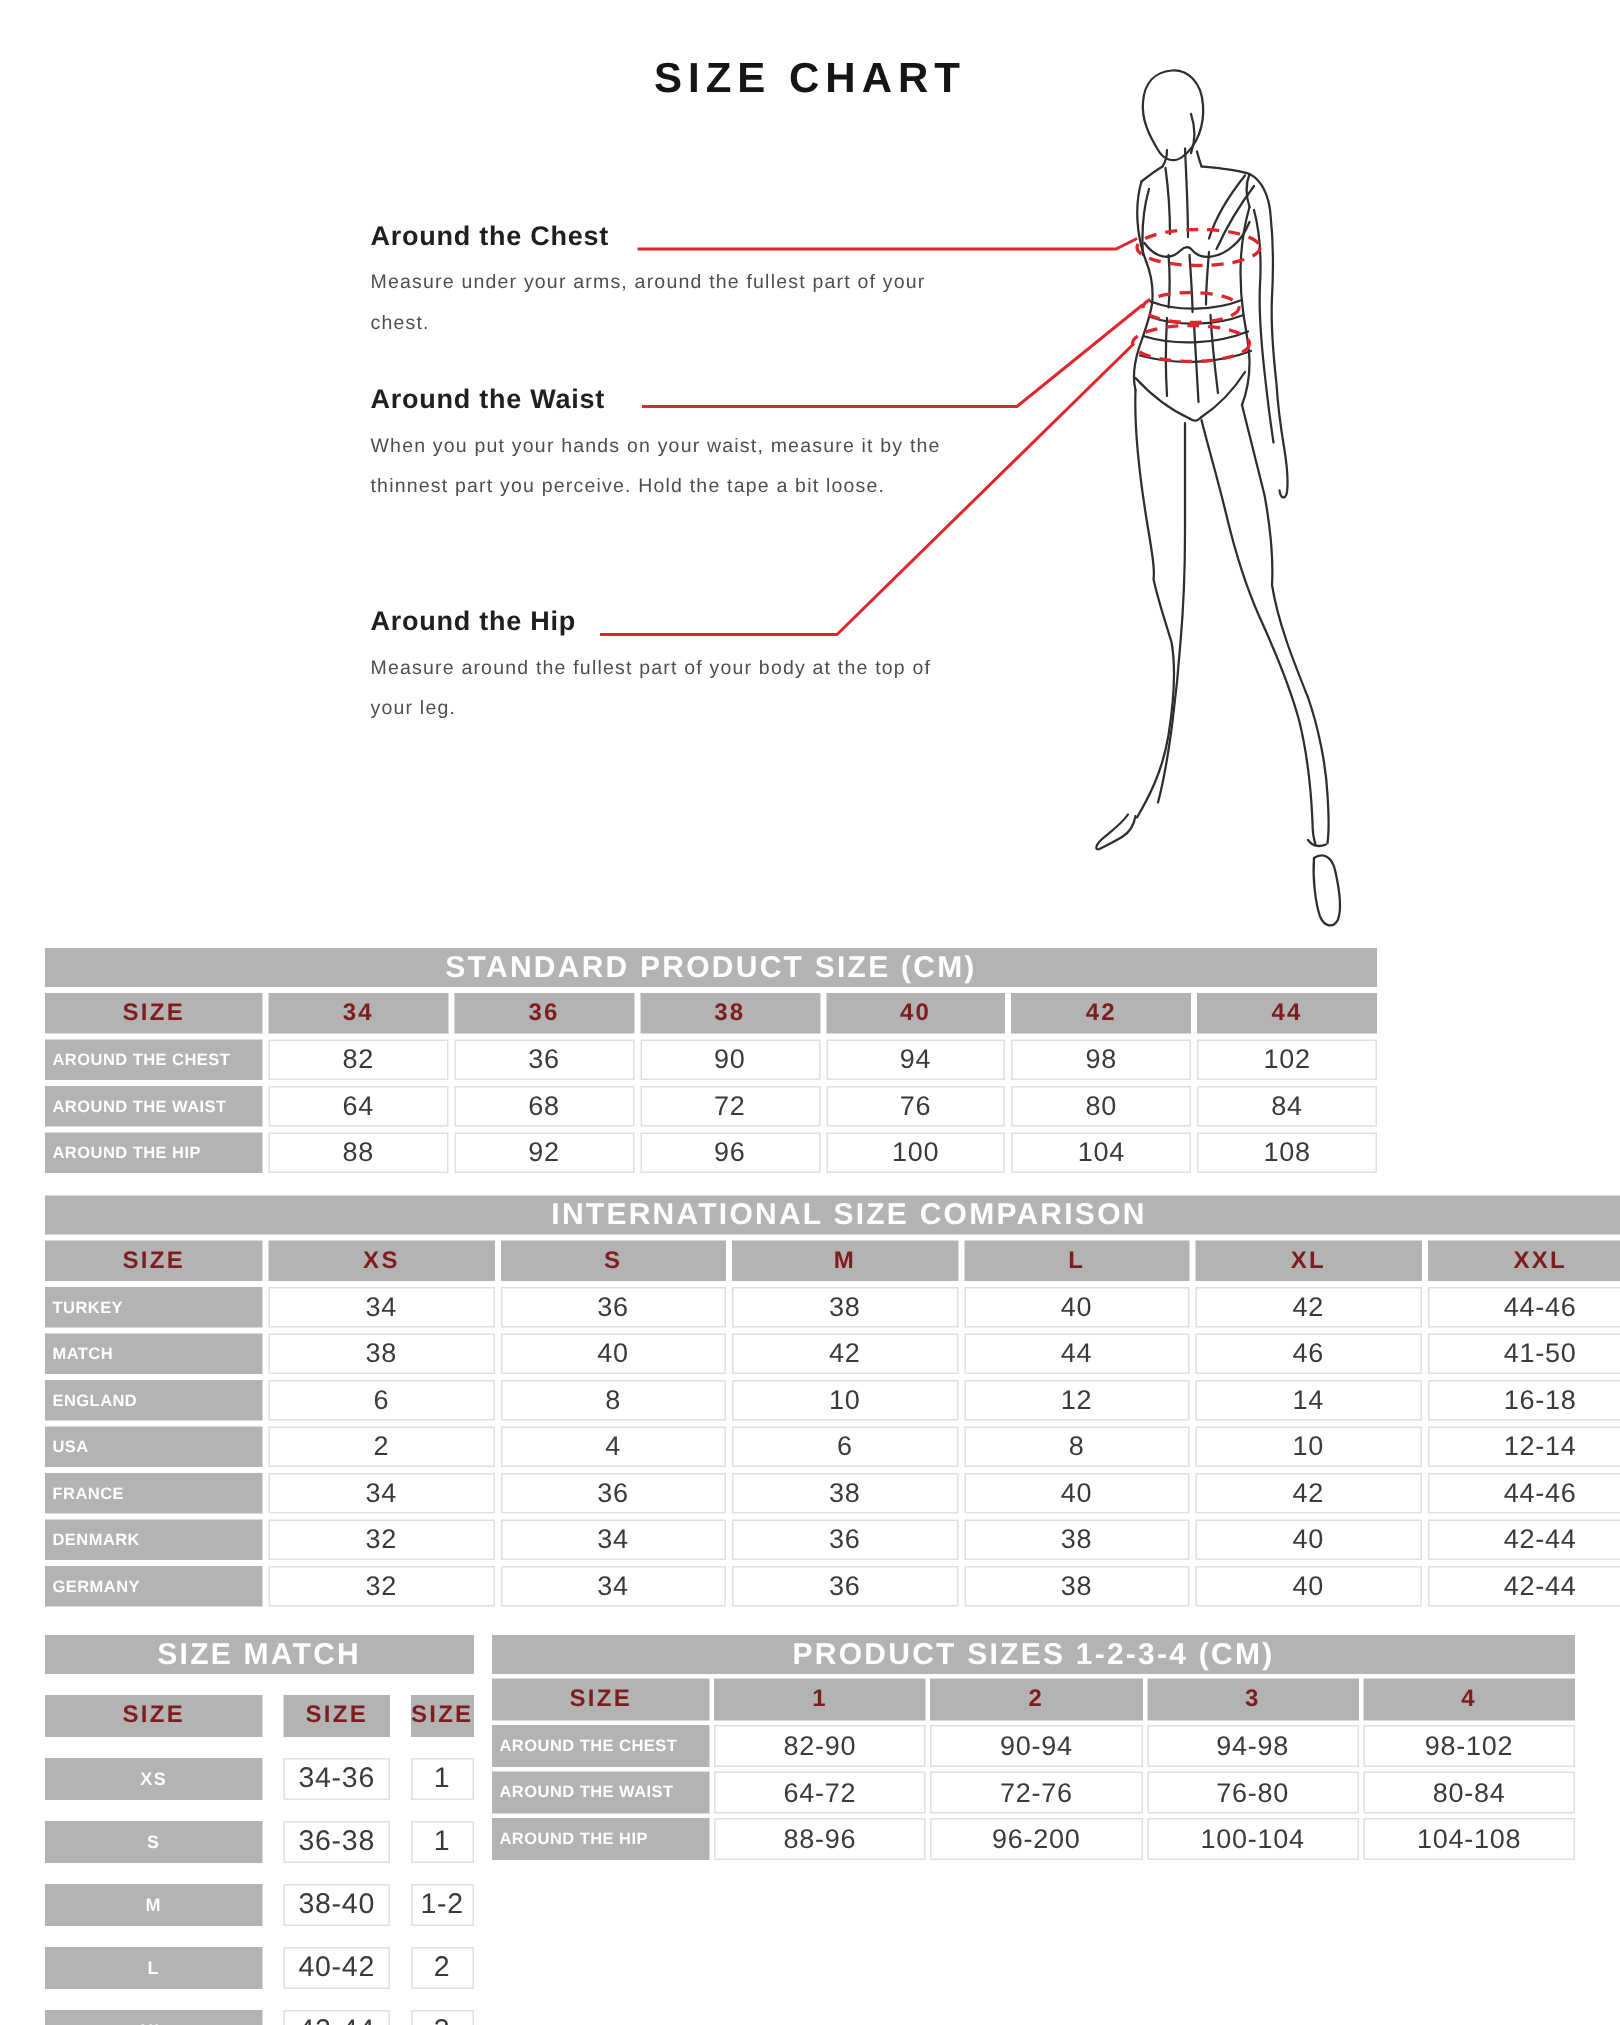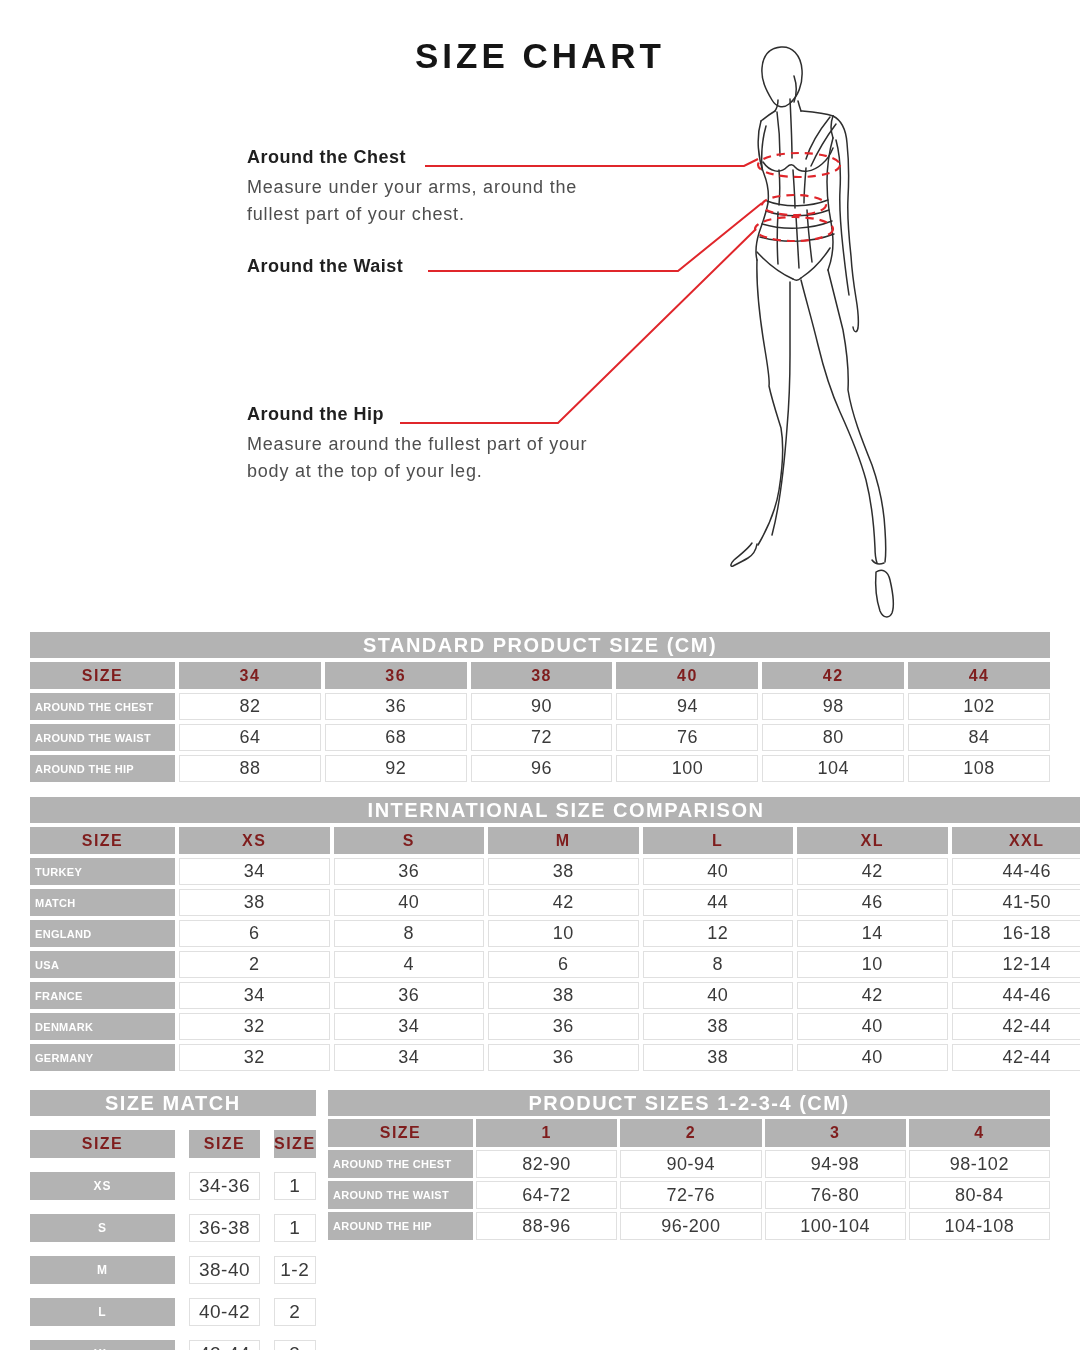--- a/index.html
+++ b/index.html
@@ -11,38 +11,38 @@
     --body-text:#4e4e4e;
   }
   *{box-sizing:border-box;}
   html,body{margin:0;padding:0;background:#fff;}
   .page{
     position:relative;width:1080px;height:1350px;background:#fff;overflow:hidden;
     font-family:"Liberation Sans",sans-serif;
   }
   .title{
     position:absolute;top:36px;left:0;width:1080px;margin:0;text-align:center;
-    font-size:35px;font-weight:bold;letter-spacing:4px;color:#151515;
+    font-size:28px;font-weight:bold;letter-spacing:4px;color:#151515;
   }
   .figure-svg{position:absolute;top:0;left:0;pointer-events:none;}
   .croquis path{fill:none;stroke:var(--figure-line);stroke-width:1.5;stroke-linecap:round;stroke-linejoin:round;}
   .marker-ellipse{fill:none;stroke:var(--accent-red);stroke-width:2.2;stroke-dasharray:8 6;}
   .callout{fill:none;stroke:var(--accent-red);stroke-width:2;}
   .guide-block{position:absolute;left:247px;width:385px;}
   .guide-block h3{
     margin:0;font-size:18px;font-weight:bold;color:var(--heading-color);letter-spacing:0.5px;
   }
   .guide-block p{
-    margin:6px 0 0 0;font-size:18px;line-height:27px;color:var(--body-text);letter-spacing:0.8px;
+    margin:6px 0 0 0;font-size:13px;line-height:27px;color:var(--body-text);letter-spacing:0.8px;
   }
   .gb-chest{top:147px;}
   .gb-waist{top:256px;}
   .gb-hip{top:404px;}
   .tbl{position:absolute;display:grid;background:#fff;}
-  .t1{left:30px;top:632px;width:1020px;grid-template-columns:145px repeat(6,1fr);
+  .t1{left:30px;top:632px;width:888px;grid-template-columns:145px repeat(6,1fr);
       grid-template-rows:26px 27px repeat(3,27px);gap:4px;}
   .t2{left:30px;top:797px;width:1072px;grid-template-columns:145px repeat(6,1fr);
       grid-template-rows:26px 27px repeat(7,27px);gap:4px;}
   .t3{left:30px;top:1090px;width:285px;grid-template-columns:145px 71px 1fr;
       grid-template-rows:26px 28px repeat(6,28px);gap:14px;}
   .t4{left:328px;top:1090px;width:722px;grid-template-columns:145px repeat(4,1fr);
       grid-template-rows:26px 28px repeat(3,28px);gap:3px;}
   .band{
     grid-column:1/-1;background:var(--table-gray);color:#fff;display:flex;align-items:center;justify-content:center;
     font-size:20px;font-weight:bold;letter-spacing:1.5px;
@@ -133,20 +133,21 @@
       <polyline class="callout" points="400,423 558,423 756,229"></polyline>
     </g>
   </svg>
 
   <div class="guide-block gb-chest">
     <h3>Around the Chest</h3>
     <p>Measure under your arms, around the fullest part of your chest.</p>
   </div>
   <div class="guide-block gb-waist">
     <h3>Around the Waist</h3>
+    <p>When you put your hands on your waist, measure it by the thinnest part you perceive. Hold the tape a bit loose.</p>
   </div>
   <div class="guide-block gb-hip">
     <h3>Around the Hip</h3>
     <p>Measure around the fullest part of your body at the top of your leg.</p>
   </div>
 
   <div class="tbl t1">
       <div class="band">STANDARD PRODUCT SIZE (CM)</div>
       <div class="hcell">SIZE</div>
       <div class="hcell">34</div>

